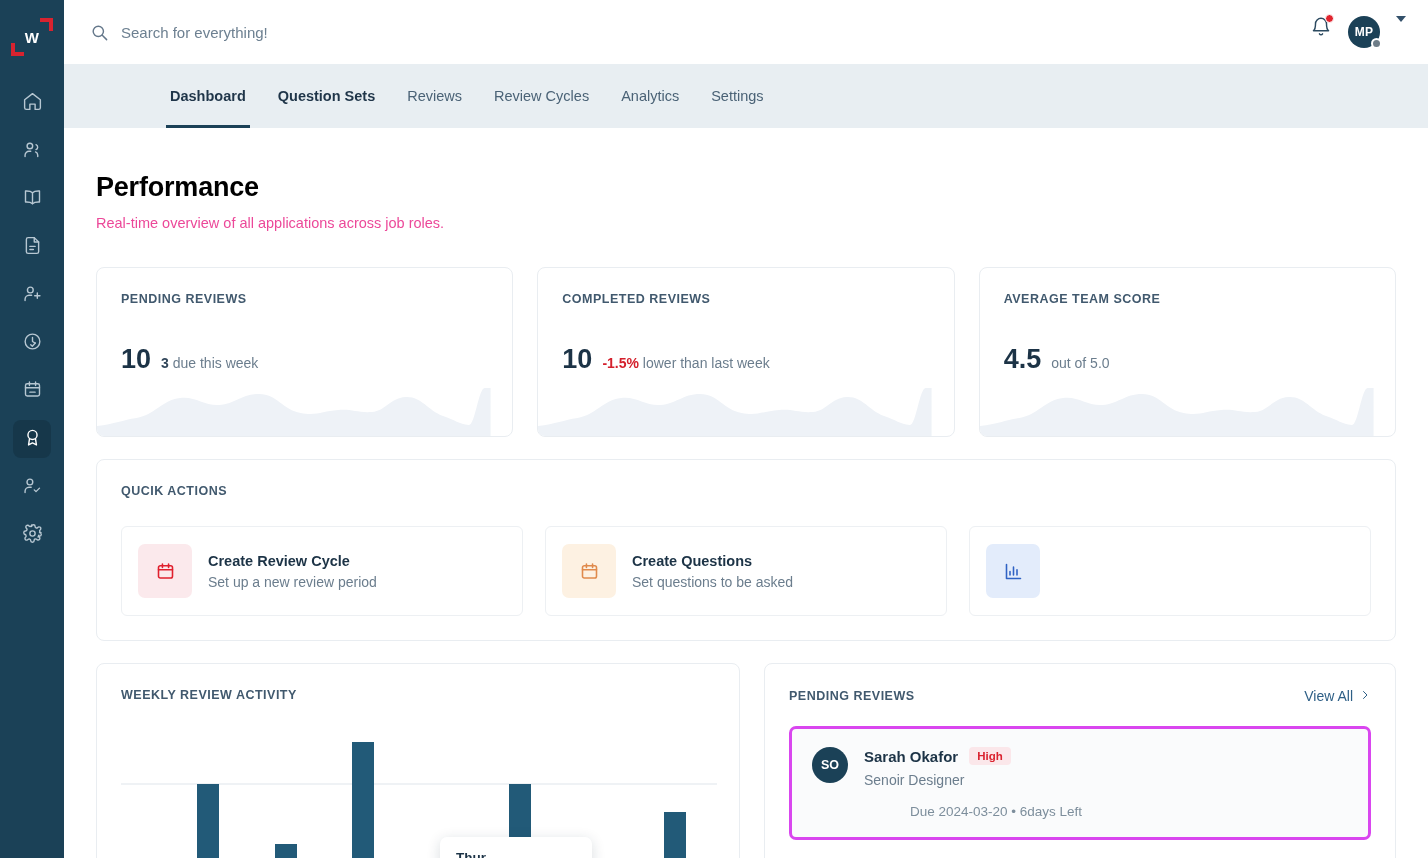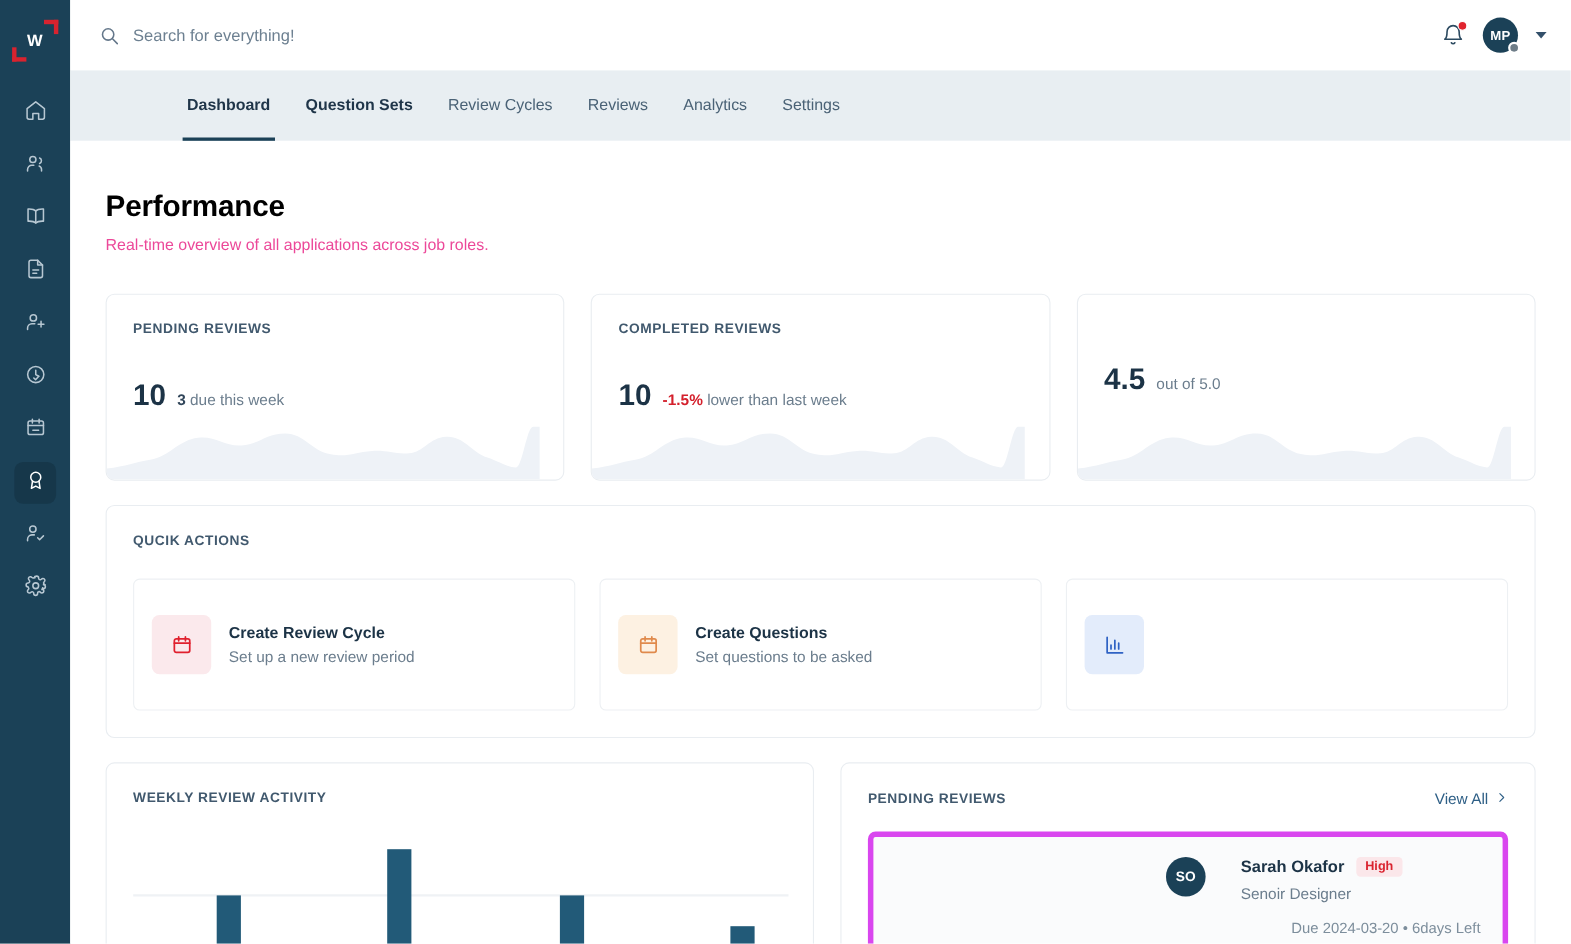--- a/index.html
+++ b/index.html
@@ -51,21 +51,21 @@
   }
   .search-wrap { display: flex; align-items: center; gap: 12px; flex: 1; }
   .search-icon { width: 19px; height: 19px; color: #64778a; flex: 0 0 19px; }
   .search-icon svg { width: 19px; height: 19px; stroke: currentColor; fill: none; stroke-width: 1.8; stroke-linecap: round; }
   .search-input {
     border: none; outline: none; background: transparent;
     font-family: "Liberation Sans", sans-serif; font-size: 15px;
     color: #1f3549; width: 540px;
   }
   .search-input::placeholder { color: #6d8091; }
-  .topbar-right { display: flex; align-items: center; gap: 16px; }
+  .topbar-right { display: flex; align-items: flex-start; gap: 16px; }
   .bell { position: relative; width: 22px; height: 22px; color: #2c4a60; cursor: pointer; }
   .bell svg { width: 22px; height: 22px; stroke: currentColor; fill: none; stroke-width: 1.6; stroke-linecap: round; stroke-linejoin: round; }
   .bell .dot {
     position: absolute; top: -2px; right: -2px; width: 9px; height: 9px;
     border-radius: 50%; background: #e0242e; border: 1.5px solid #fff;
   }
   .avatar-wrap { position: relative; width: 32px; height: 32px; cursor: pointer; }
   .avatar {
     width: 32px; height: 32px; border-radius: 50%; background: #1b4157;
     color: #fff; font-size: 12px; font-weight: 700;
@@ -115,21 +115,21 @@
 
   
   .qa-panel {
     margin-top: 22px; border: 1px solid #e9edf1; border-radius: 8px;
     padding: 24px; background: #fff;
   }
   .panel-label { font-size: 12.5px; font-weight: 600; letter-spacing: .5px; color: #41596e; }
   .qa-row { display: flex; gap: 22px; margin-top: 28px; }
   .qa-card {
     flex: 1; border: 1px solid #edf0f3; border-radius: 6px;
-    display: flex; align-items: center; gap: 16px; padding: 32px 16px; cursor: pointer; background: #fff;
+    display: flex; align-items: center; gap: 16px; padding: 17px 16px; cursor: pointer; background: #fff;
   }
   .qa-ico { width: 54px; height: 54px; border-radius: 7px; display: flex; align-items: center; justify-content: center; flex: 0 0 54px; }
   .qa-ico svg { width: 21px; height: 21px; stroke: currentColor; fill: none; stroke-width: 1.8; stroke-linecap: round; stroke-linejoin: round; }
   .qa-ico.red { background: #fbe9ec; color: #e0202e; }
   .qa-ico.amber { background: #fdf1e2; color: #e08a4c; }
   .qa-ico.blue { background: #e3ecfb; color: #2f62c4; }
   .qa-title { font-size: 14.5px; font-weight: 700; color: #1c3346; }
   .qa-desc { font-size: 14px; color: #6b7d8d; margin-top: 5px; }
 
   
@@ -148,22 +148,22 @@
   .tt-title { font-size: 13.5px; font-weight: 700; color: #1c3346; }
 
   .pending-panel {
     flex: 1; border: 1px solid #e9edf1; border-radius: 8px;
     background: #fff; padding: 24px; height: 300px; overflow: hidden;
   }
   .pp-head { display: flex; align-items: center; justify-content: space-between; }
   .view-all { display: flex; align-items: center; gap: 6px; font-size: 14px; color: #2e5f86; cursor: pointer; }
   .view-all svg { width: 12px; height: 12px; stroke: currentColor; fill: none; stroke-width: 2; stroke-linecap: round; stroke-linejoin: round; }
   .review-item {
-    margin-top: 22px; background: #fafbfc; border: 5px solid #d946ef;
-    border-radius: 7px; padding: 18px 20px; display: flex; gap: 32px; cursor: pointer; justify-content: flex-end;
+    margin-top: 22px; background: #fafbfc; border: 3px solid #d946ef;
+    border-radius: 7px; padding: 18px 20px; display: flex; gap: 16px; cursor: pointer;
   }
   .ri-avatar {
     width: 36px; height: 36px; border-radius: 50%; background: #1b4157; color: #fff;
     font-size: 12.5px; font-weight: 600; display: flex; align-items: center; justify-content: center; flex: 0 0 36px;
   }
   .ri-name-row { display: flex; align-items: center; gap: 11px; }
   .ri-name { font-size: 15px; font-weight: 700; color: #1c3346; }
   .badge { font-size: 11.5px; font-weight: 600; padding: 3px 8px; border-radius: 4px; }
   .badge.high { background: #fbe7ea; color: #da2430; }
   .ri-role { font-size: 14px; color: #6b7d8d; margin-top: 7px; }
@@ -294,22 +294,22 @@
           <div class="avatar">MP</div>
           <span class="avatar-status"></span>
         </div>
         <span class="caret"></span>
       </div>
     </header>
 
     <nav class="tabbar">
       <div class="tab strong active">Dashboard</div>
       <div class="tab strong">Question Sets</div>
+      <div class="tab">Reviews</div>
       <div class="tab">Review Cycles</div>
-      <div class="tab">Reviews</div>
       <div class="tab">Analytics</div>
       <div class="tab">Settings</div>
     </nav>
 
     <div class="content">
 
       <h1 class="page-title">Performance</h1>
       <p class="page-sub">Real-time overview of all applications across job roles.</p>
 
       <section class="stat-row">
@@ -334,20 +334,21 @@
             <span class="stat-delta"><span class="neg">-1.5%</span> <span>lower than last week</span></span>
           </div>
           <div class="spark">
             <svg viewBox="0 0 420 56" preserveAspectRatio="none">
               <path d="M0,46 C18,44 26,40 40,38 C58,35 66,20 84,18 C100,16 108,26 124,25 C140,24 146,14 164,14 C182,14 188,30 206,33 C222,36 228,31 244,30 C258,29 264,33 278,32 C292,31 296,18 312,17 C328,16 334,30 350,36 C362,40 366,44 376,45 C382,46 386,8 392,8 L398,8 L398,56 L0,56 Z" fill="#eef2f7"></path>
             </svg>
           </div>
         </div>
 
         <div class="stat-card">
+          <div class="stat-label">AVERAGE TEAM SCORE</div>
           <div class="stat-row2">
             <span class="stat-value">4.5</span>
             <span class="stat-delta"><span>out of 5.0</span></span>
           </div>
           <div class="spark">
             <svg viewBox="0 0 420 56" preserveAspectRatio="none">
               <path d="M0,46 C18,44 26,40 40,38 C58,35 66,20 84,18 C100,16 108,26 124,25 C140,24 146,14 164,14 C182,14 188,30 206,33 C222,36 228,31 244,30 C258,29 264,33 278,32 C292,31 296,18 312,17 C328,16 334,30 350,36 C362,40 366,44 376,45 C382,46 386,8 392,8 L398,8 L398,56 L0,56 Z" fill="#eef2f7"></path>
             </svg>
           </div>
         </div>

